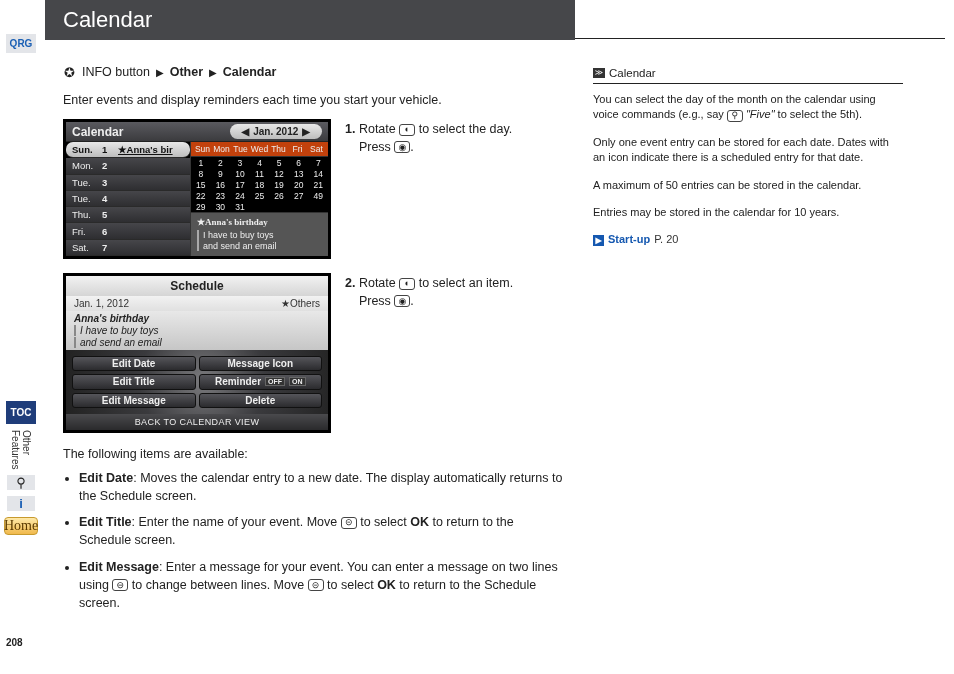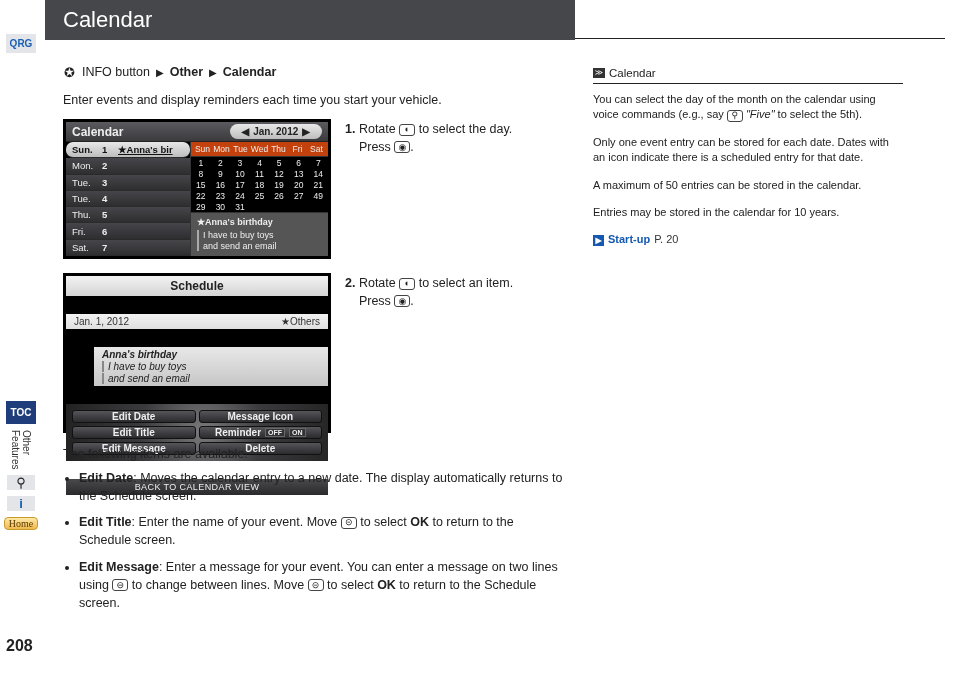--- a/index.html
+++ b/index.html
@@ -146,34 +146,33 @@
   .grid-row { flex:1; display:flex; }
   .grid-row span { flex:1; text-align:center; font-size:8.5px; padding-top:1px;}
   .event-preview {
     border-top: 1px solid #333;
     background: #555;
     padding: 4px 6px;
     font-size: 9px;
     line-height: 1.2;
     height: 44px;
   }
-  .event-preview .ev-title { font-weight: bold; }
+  .event-preview .ev-title { font-weight: bold; font-family: Liberation Serif, serif; }
   .event-preview .ev-body { border-left: 2px solid #aaa; padding-left:4px; margin-top:2px;}
   
   .shot2 {
     width: 268px;
     height: 160px;
     background: #000;
     border: 3px solid #000;
     color: #eee;
     font-family: Arial, sans-serif;
     font-size: 10px;
     display: flex;
     flex-direction: column;
-    gap: 18px;
   }
   .shot2-head {
     background: linear-gradient(#f2f2f2,#d5d5d5);
     color: #222;
     text-align: center;
     font-weight: bold;
     padding: 3px 0;
     font-size: 12px;
   }
   .shot2-sub {
@@ -182,21 +181,20 @@
     display: flex;
     justify-content: space-between;
     padding: 2px 8px;
     font-size: 10px;
   }
   .shot2-info {
     background: linear-gradient(#e8e8e8,#c6c6c6);
     color: #222;
     padding: 2px 8px;
     font-size: 10px;
-    margin-left: 28px;
   }
   .shot2-info .t { font-weight: bold; font-style: italic; }
   .shot2-info .b { font-style: italic; border-left: 2px solid #888; padding-left:4px; margin-top:1px; }
   .shot2-btns {
     flex:1;
     background: radial-gradient(circle at 52% 48%, #7a7a7d 0%, #3a3a3d 45%, #222 100%);
     display: grid;
     grid-template-columns: 1fr 1fr;
     grid-template-rows: 1fr 1fr 1fr;
     gap: 3px;
@@ -281,25 +279,25 @@
     width:28px; height:20px; background:#e3e5e9; margin-top:6px;
     display:flex; align-items:center; justify-content:center;
     font-size:13px;
   }
   .nav-home {
     width:34px; height:22px;
     background: linear-gradient(#ffe9a8,#f0b94d);
     border:1px solid #c79a2e;
     border-radius:4px;
     display:flex; align-items:center; justify-content:center;
-    font-family: cursive; font-size:10px; color:#5a3a00;
+    font-family: cursive; font-size:14px; color:#5a3a00;
     margin-top:6px;
   }
   .page-num {
-    position:absolute; left:6px; top:637px; font-size:16px; font-weight:600;text-align:center;
+    position:absolute; left:6px; top:637px; font-size:10px; font-weight:600;text-align:center;
   }
   .ico {
     display:inline-flex; width:16px; height:12px;
     align-items:center; justify-content:center;
     border:1px solid #444; border-radius:3px;
     font-size:9px; padding:0 1px; background:#fff;
     vertical-align:middle;
   }
   .ico.noborder { border:none; background:none; font-size:13px; width:auto; }
   b { font-weight:bold; }

